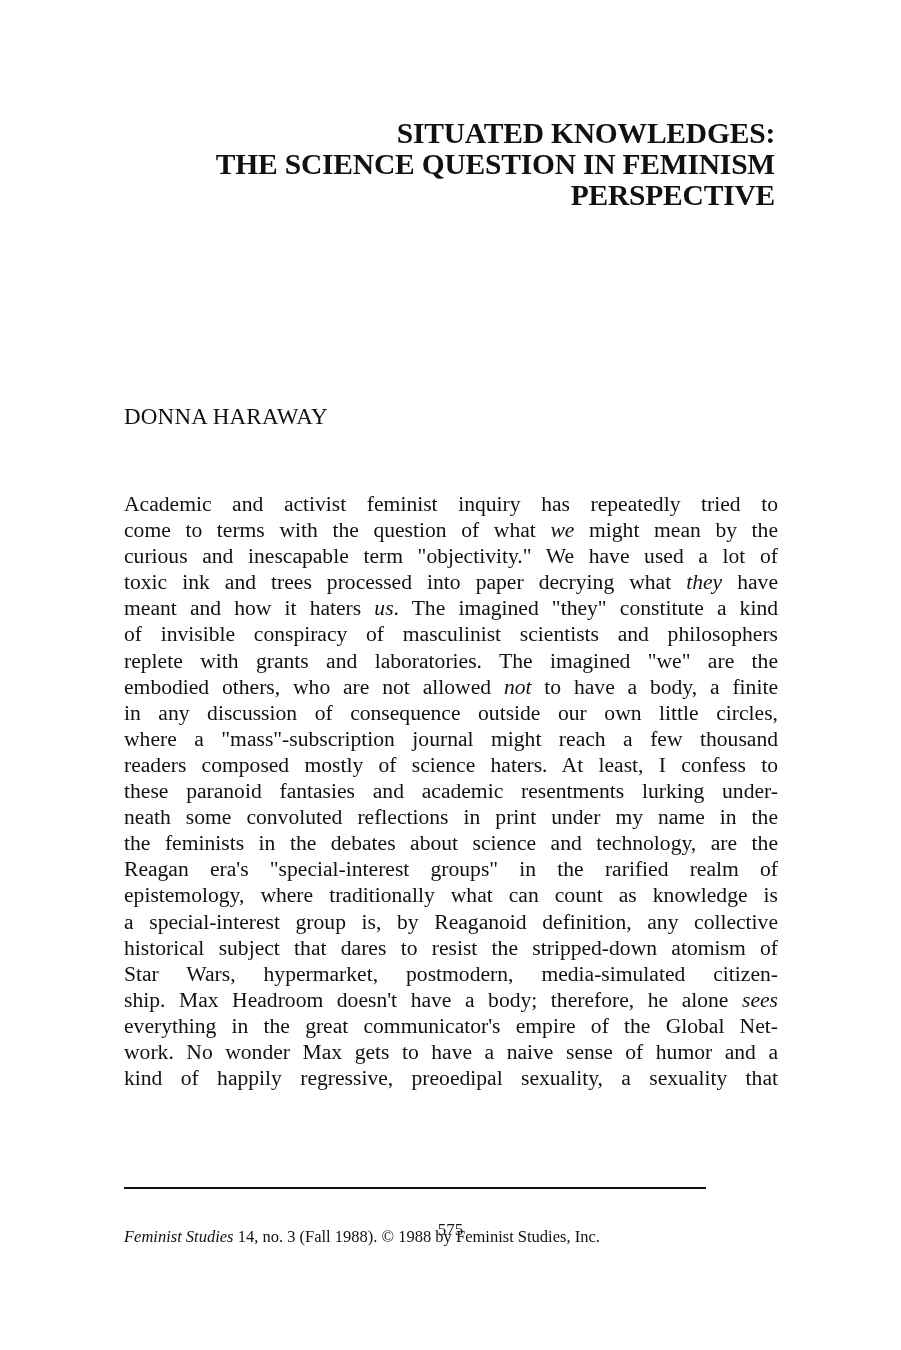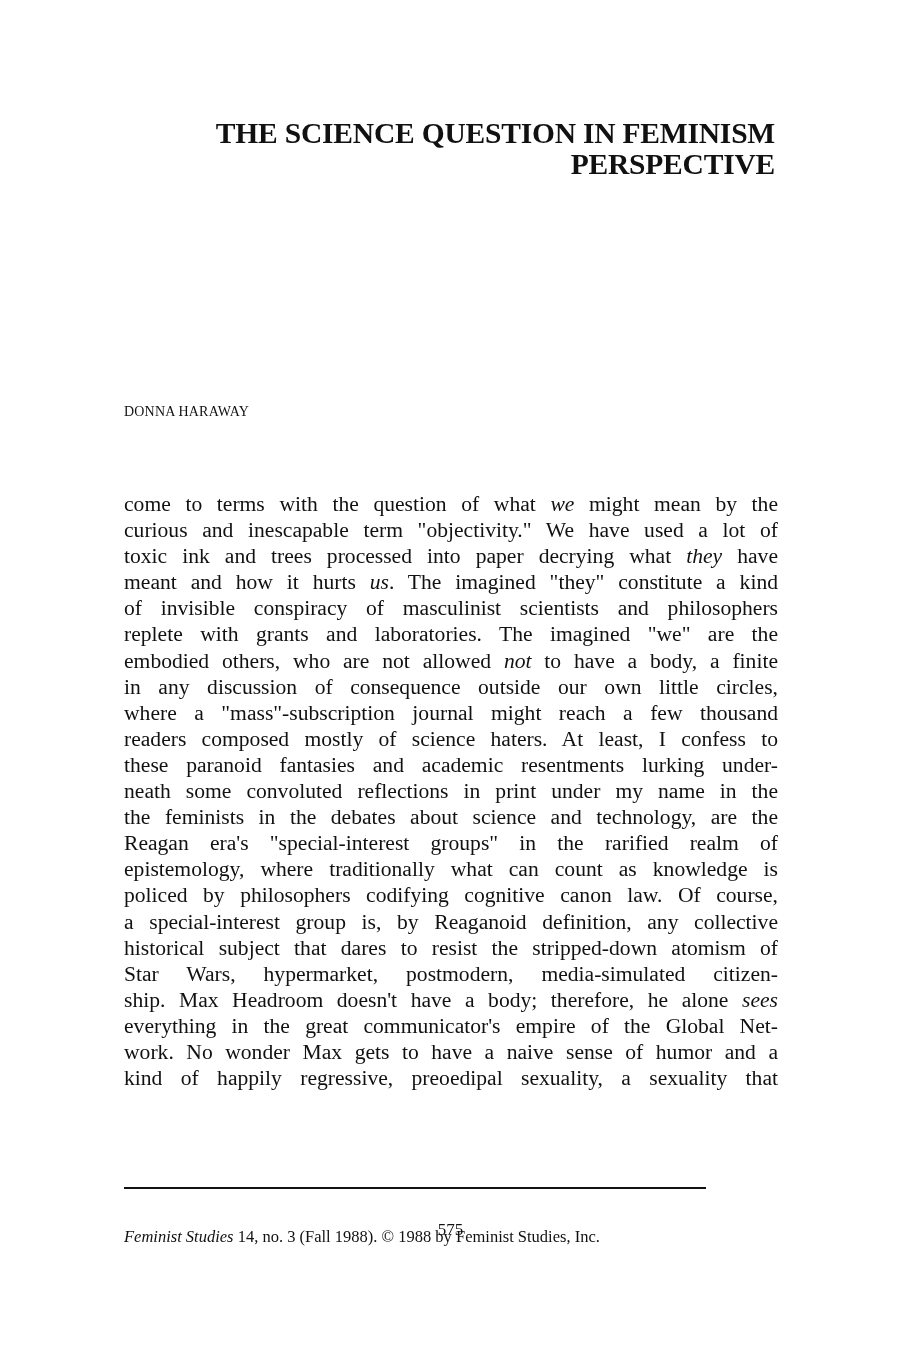--- a/index.html
+++ b/index.html
@@ -1,55 +1,56 @@
 <!DOCTYPE html>
 <html><head>
 <meta charset="utf-8">
 <style>
   html, body { margin: 0; padding: 0; background: #ffffff; }
   body { width: 901px; height: 1350px; position: relative; overflow: hidden;
          font-family: "Liberation Serif", "DejaVu Serif", serif; color: #111; }
   .title { position: absolute; left: 150px; top: 118px; width: 625px; text-align: right;
            font-weight: bold; font-size: 29.5px; line-height: 31px; letter-spacing: -0.2px; }
   .title .tl { display: block; white-space: nowrap; }
-  .author { position: absolute; left: 124px; top: 404px; font-size: 14px; letter-spacing: 0.2px; }
+  .author { position: absolute; left: 124px; top: 404px; font-size: 23px; letter-spacing: 0.2px; }
   .body { position: absolute; left: 124px; top: 491px; width: 654px; font-size: 21.6px; line-height: 26.1px; }
   .body .ln { display: block; white-space: nowrap; text-align: justify; text-align-last: justify; height: 26.1px; }
   .rule { position: absolute; left: 124px; top: 1187px; width: 582px; height: 2px; background: #111; }
   .footer { position: absolute; left: 124px; top: 1196px; font-size: 16.5px; margin-top: 31px; }
   .pageno { position: absolute; left: 0; width: 901px; top: 1220px; text-align: center; font-size: 17px; }
   em { font-style: italic; }
 </style>
 </head>
 <body>
 
 <div class="title">
+  <span class="tl">SITUATED KNOWLEDGES:</span>
   <span class="tl">THE SCIENCE QUESTION IN FEMINISM</span>
   <span class="tl">PERSPECTIVE</span>
 </div>
 
 <div class="author">DONNA HARAWAY</div>
 
 <div class="body" id="body-text">
+    <span class="ln"><span>Academic and activist feminist inquiry has repeatedly tried to</span></span>
     <span class="ln"><span>come to terms with the question of what </span><em>we</em><span> might mean by the</span></span>
     <span class="ln"><span>curious and inescapable term "objectivity." We have used a lot of</span></span>
     <span class="ln"><span>toxic ink and trees processed into paper decrying what </span><em>they</em><span> have</span></span>
-    <span class="ln"><span>meant and how it hurts </span><em>us</em><span>. The imagined "they" constitute a kind</span></span>
+    <span class="ln"><span>meant and how it haters </span><em>us</em><span>. The imagined "they" constitute a kind</span></span>
     <span class="ln"><span>of invisible conspiracy of masculinist scientists and philosophers</span></span>
     <span class="ln"><span>replete with grants and laboratories. The imagined "we" are the</span></span>
     <span class="ln"><span>embodied others, who are not allowed </span><em>not</em><span> to have a body, a finite</span></span>
     <span class="ln"><span>in any discussion of consequence outside our own little circles,</span></span>
     <span class="ln"><span>where a "mass"-subscription journal might reach a few thousand</span></span>
     <span class="ln"><span>readers composed mostly of science haters. At least, I confess to</span></span>
     <span class="ln"><span>these paranoid fantasies and academic resentments lurking under-</span></span>
     <span class="ln"><span>neath some convoluted reflections in print under my name in the</span></span>
     <span class="ln"><span>the feminists in the debates about science and technology, are the</span></span>
     <span class="ln"><span>Reagan era's "special-interest groups" in the rarified realm of</span></span>
     <span class="ln"><span>epistemology, where traditionally what can count as knowledge is</span></span>
-    <span class="ln"><span>policed by philosophers codifying cognitive canon law. Of course,</span></span>
     <span class="ln"><span>a special-interest group is, by Reaganoid definition, any collective</span></span>
     <span class="ln"><span>historical subject that dares to resist the stripped-down atomism of</span></span>
     <span class="ln"><span>Star Wars, hypermarket, postmodern, media-simulated citizen-</span></span>
     <span class="ln"><span>ship. Max Headroom doesn't have a body; therefore, he alone </span><em>sees</em></span>
     <span class="ln"><span>everything in the great communicator's empire of the Global Net-</span></span>
     <span class="ln"><span>work. No wonder Max gets to have a naive sense of humor and a</span></span>
     <span class="ln"><span>kind of happily regressive, preoedipal sexuality, a sexuality that</span></span>
   </div>
 
 <div class="rule"></div>

